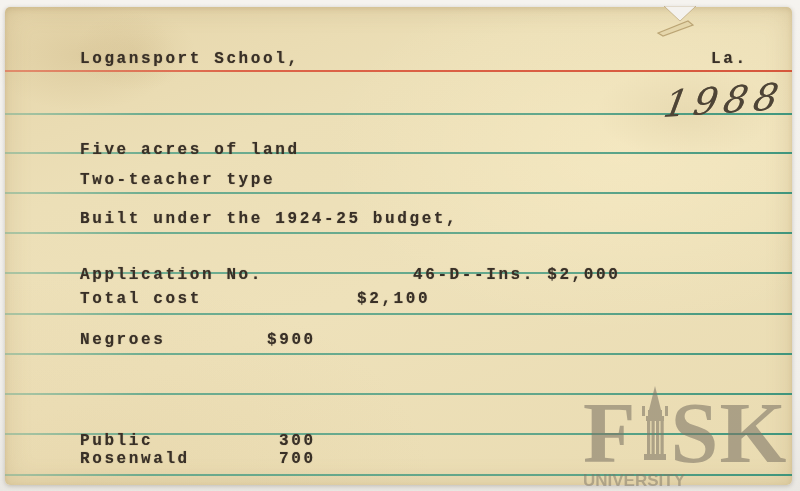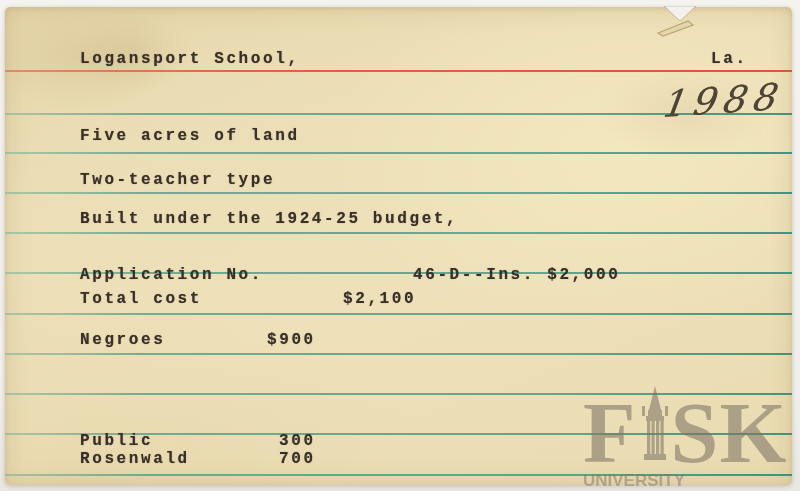--- a/index.html
+++ b/index.html
@@ -92,40 +92,40 @@
   <div class="rule green" style="top:426px"></div>
   <div class="rule green" style="top:467px"></div>
 
   <div class="row" style="top:40px">
     <span class="tw label">Logansport School,</span>
   </div>
   <span class="tw corner-state">La.</span>
 
   <span class="hand">1988</span>
 
-  <div class="row" style="top:117px">
+  <div class="row" style="top:131px">
     <span class="tw label">Five acres of land</span>
   </div>
 
   <div class="row" style="top:161px">
     <span class="tw label">Two-teacher type</span>
   </div>
 
   <div class="row" style="top:200px">
     <span class="tw label">Built under the 1924-25 budget,</span>
   </div>
 
   <div class="row" style="top:256px">
     <span class="tw label">Application No.</span>
     <span class="tw" style="left:408px">46-D--Ins. $2,000</span>
   </div>
 
   <div class="row" style="top:280px">
     <span class="tw label">Total cost</span>
-    <span class="tw" style="left:338px">$2,100</span>
+    <span class="tw" style="left:352px">$2,100</span>
   </div>
 
   <div class="row" style="top:321px">
     <span class="tw label">Negroes</span>
     <span class="tw" style="left:262px">$900</span>
   </div>
 
 
   <div class="row" style="top:422px">
     <span class="tw label">Public</span>

